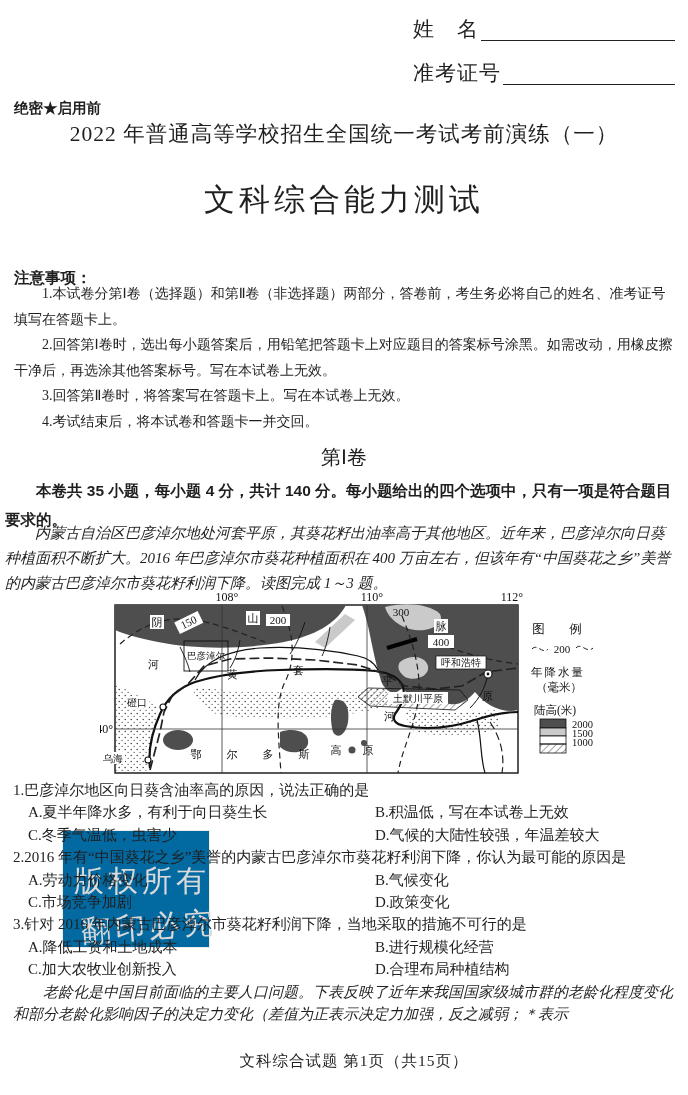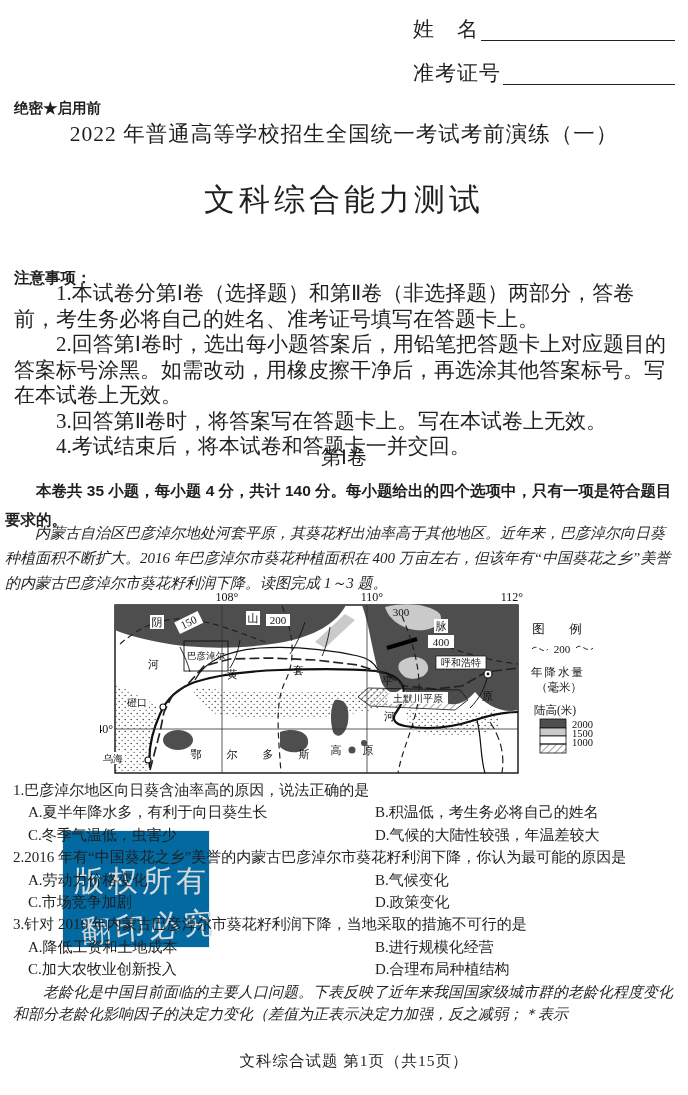--- a/index.html
+++ b/index.html
@@ -14,21 +14,21 @@
   #id-row{top:58px;}
   .secrecy{position:absolute;left:14px;top:99px;font-family:"Liberation Sans",sans-serif;
            font-weight:bold;font-size:14.5px;}
   .exam-title{position:absolute;left:0;right:0;top:119px;text-align:center;
               font-size:21.5px;letter-spacing:1px;}
   .subject-title{position:absolute;left:0;right:0;top:179px;text-align:center;
                  font-family:"Liberation Sans",sans-serif;font-weight:normal;
                  font-size:31px;letter-spacing:4px;}
   .notice-head{position:absolute;left:14px;top:268px;font-family:"Liberation Sans",sans-serif;
                font-weight:bold;font-size:15.5px;}
-  .notice{position:absolute;left:14px;right:13px;top:281px;font-size:21px;line-height:25.5px;}
+  .notice{position:absolute;left:14px;right:13px;top:281px;font-size:14px;line-height:25.5px;}
   .notice p{margin:0;text-indent:2em;}
   .sec1-head{position:absolute;left:0;right:0;top:444px;text-align:center;font-size:20px;}
   .bold-para{position:absolute;left:5px;right:12px;top:476px;margin:0;
              font-family:"Liberation Sans",sans-serif;font-weight:bold;
              font-size:15.5px;line-height:29px;text-indent:2em;}
   .passage{position:absolute;left:5px;right:12px;top:521px;margin:0;
            font-style:italic;font-size:15px;line-height:25px;text-indent:2em;}
   .map-wrap{position:absolute;left:100px;top:592px;width:560px;height:188px;}
   .map-wrap svg{display:block;}
   .map-wrap text{font-family:"Liberation Serif",serif;fill:#111;}
@@ -228,21 +228,21 @@
       </g>
     </svg>
   </div>
 
   <div class="questions">
 
     <div class="q">
       <p class="stem"><span>1.</span><span>巴彦淖尔地区向日葵含油率高的原因，说法正确的是</span></p>
       <div class="opts">
         <div class="opt"><span>A.</span><span>夏半年降水多，有利于向日葵生长</span></div>
-        <div class="opt"><span>B.</span><span>积温低，考生务必将自己的姓名</span></div>
+        <div class="opt"><span>B.</span><span>积温低，写在本试卷上无效</span></div>
         <div class="opt"><span>C.</span><span>冬季气温低，虫害少</span></div>
         <div class="opt"><span>D.</span><span>气候的大陆性较强，年温差较大</span></div>
       </div>
     </div>
 
     <div class="q">
       <p class="stem"><span>2.</span><span>2016 年有“中国葵花之乡”美誉的内蒙古巴彦淖尔市葵花籽利润下降，你认为最可能的原因是</span></p>
       <div class="opts">
         <div class="opt"><span>A.</span><span>劳动力价格变化</span></div>
         <div class="opt"><span>B.</span><span>气候变化</span></div>

